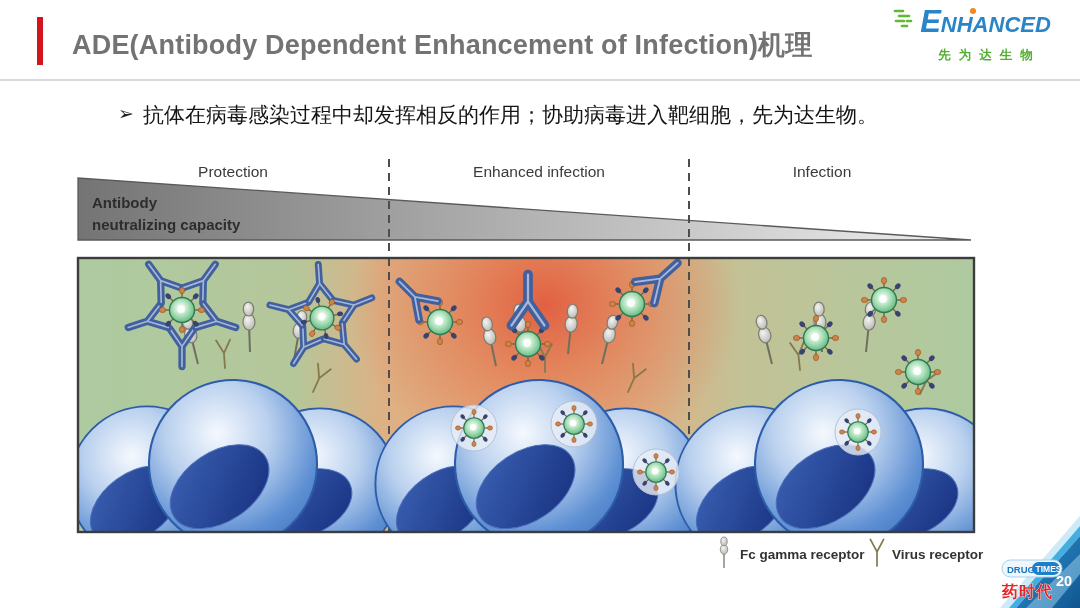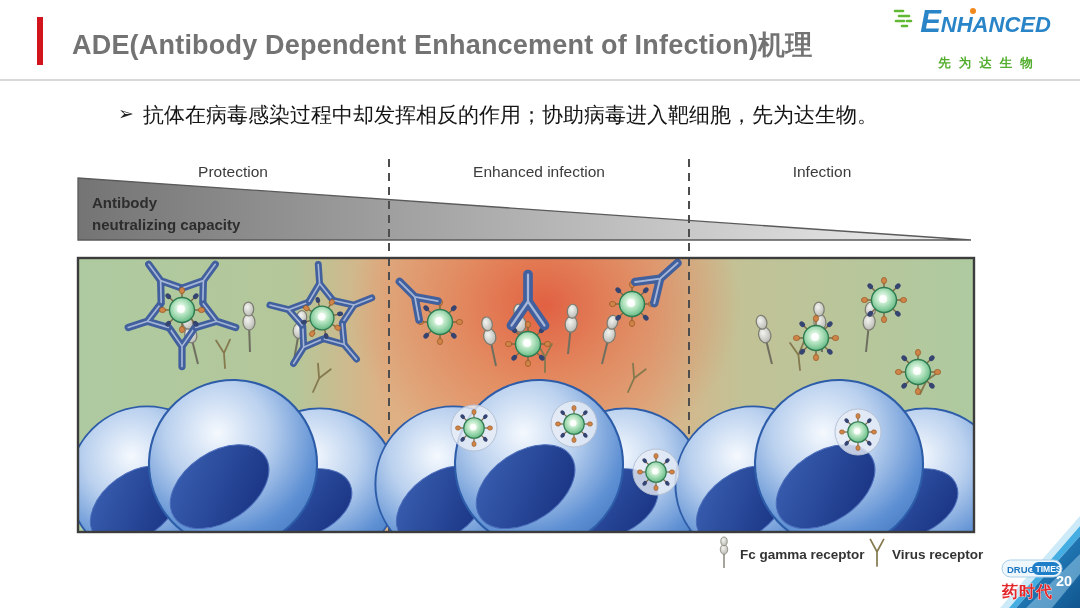--- a/index.html
+++ b/index.html
@@ -17,21 +17,21 @@
   .header-line { position:absolute; left:0; top:79px; width:1080px; height:2px; background:#d9d9d9; }
   .logo { position:absolute; right:14px; top:6px; width:175px; text-align:center; }
   .logo-brand {
     display:block; font-style:italic; font-weight:bold; font-size:31px; line-height:1.05;
     color:#2a85c8; font-variant:small-caps; letter-spacing:0; position:relative; padding-left:14px;
   }
   .logo-dot { position:absolute; left:79px; top:2px; width:6px; height:6px; border-radius:50%; background:#f18a1d; }
   .logo-dashes { position:absolute; left:2px; top:0; }
   .logo-sub {
     display:block; color:#53ae2f; font-size:12.5px; font-weight:bold;
-    letter-spacing:8px; margin-top:16px; padding-left:22px; white-space:nowrap;
+    letter-spacing:8px; margin-top:8px; padding-left:22px; white-space:nowrap;
   }
   
   .bullet-row {
     position:absolute; left:118px; top:101px; display:flex; align-items:flex-start;
     font-size:21px; color:#141414; white-space:nowrap;
   }
   .bullet-marker { font-size:19px; margin-right:9px; padding-top:1px; color:#222; }
   
   .figure-svg { position:absolute; left:0; top:0; width:1080px; height:608px; }
   .figure-svg text { font-family:"Liberation Sans","DejaVu Sans",sans-serif; }

